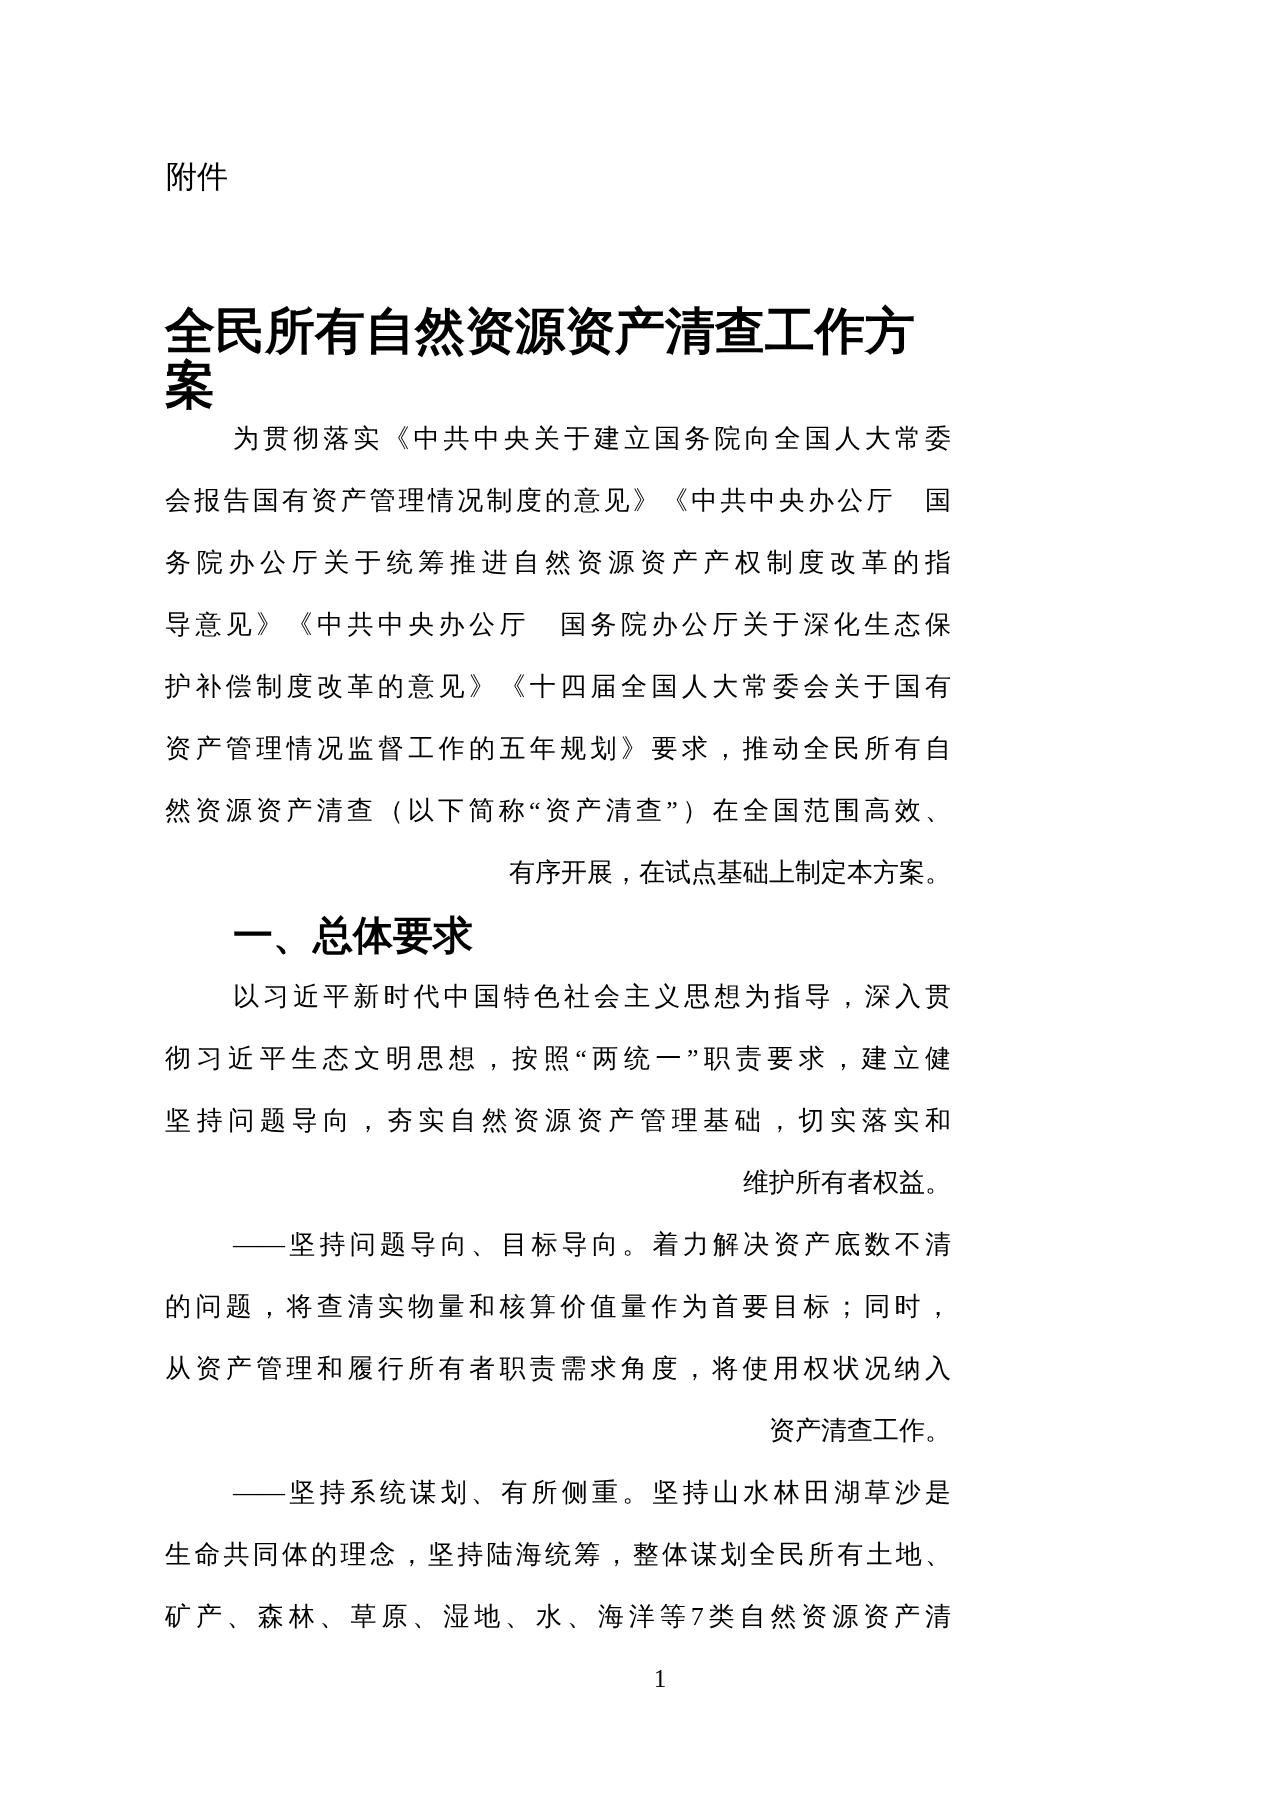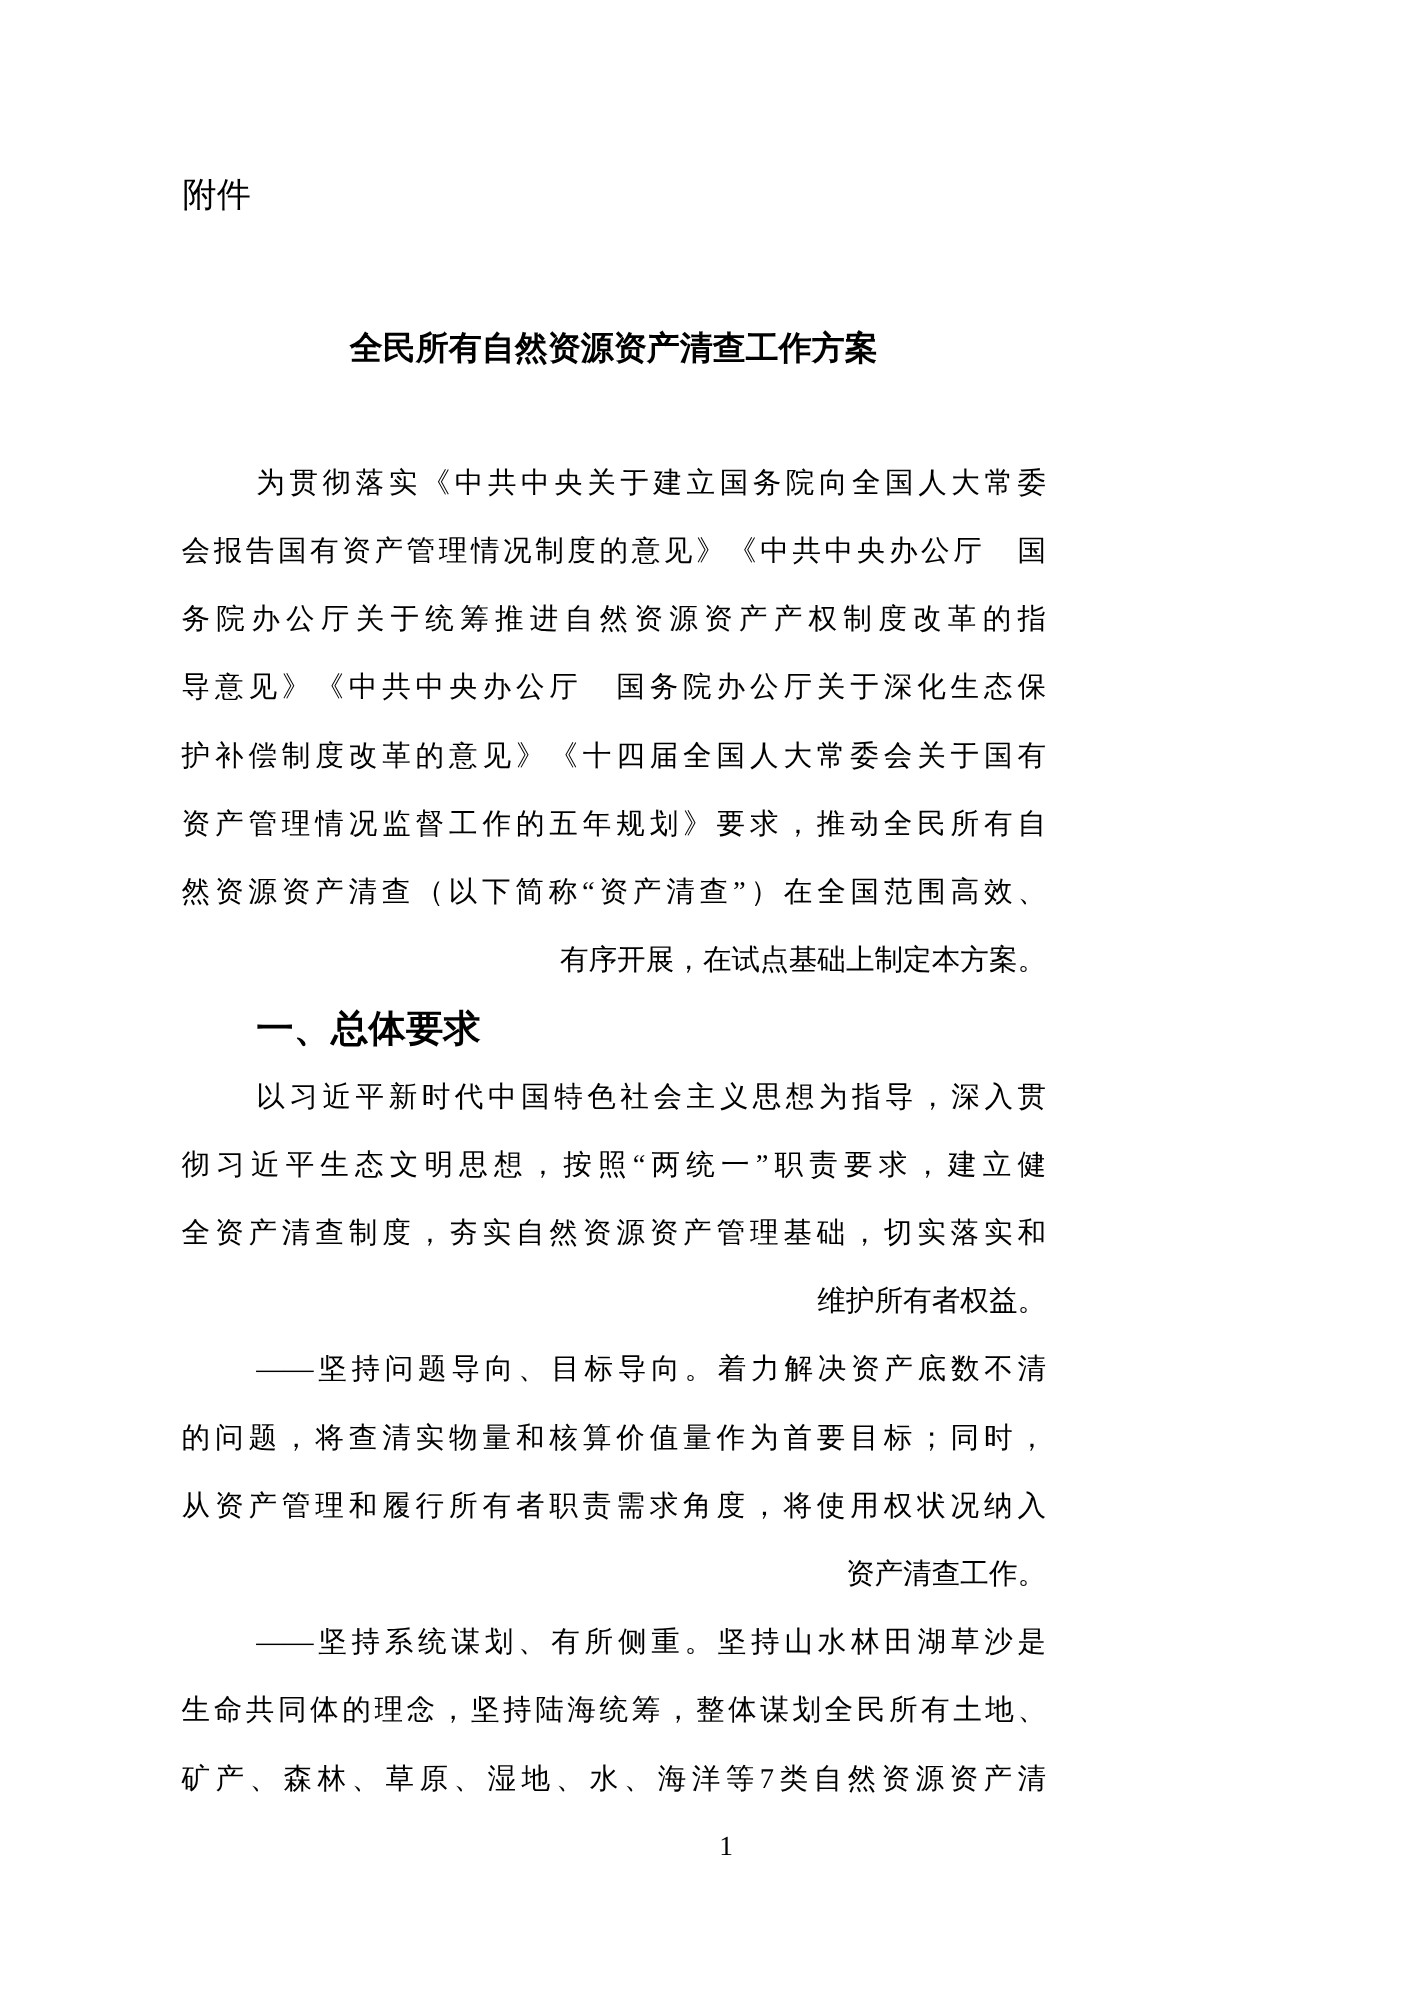--- a/index.html
+++ b/index.html
@@ -14,22 +14,22 @@
   .attachment-label {
     position:absolute;
     left:166px; top:159px;
     font-family:"Liberation Sans", sans-serif;
     font-size:31px;
     line-height:36px;
   }
   .doc-title {
     position:absolute;
     left:165px; top:270px; width:786px;
-    text-align:center;
-    font-size:30px;
+    text-align:left;
+    font-size:50px;
     font-weight:bold;
     line-height:54px;
     letter-spacing:0px;
     font-family:"Liberation Serif", serif;
   }
   .doc-body {
     position:absolute;
     left:165px; top:408px; width:786px;
   }
   .doc-line {
@@ -48,21 +48,21 @@
   .doc-line.first,
   .doc-line.first-bold {
     padding-left:68px;
     text-align:justify;
     text-align-last:justify;
   }
   .doc-line.heading {
     padding-left:68px;
     font-family:"Liberation Sans", sans-serif;
     font-weight:bold;
-    font-size:34px;
+    font-size:40px;
     text-align:left;
   }
   .lead-bold {
     font-weight:normal;
   }
   .page-footer {
     position:absolute;
     left:165px; top:1664px; width:990px;
     text-align:center;
     font-size:25px;
@@ -82,21 +82,21 @@
     <div class="doc-line full">会报告国有资产管理情况制度的意见》《中共中央办公厅　国</div>
     <div class="doc-line full">务院办公厅关于统筹推进自然资源资产产权制度改革的指</div>
     <div class="doc-line full">导意见》《中共中央办公厅　国务院办公厅关于深化生态保</div>
     <div class="doc-line full">护补偿制度改革的意见》《十四届全国人大常委会关于国有</div>
     <div class="doc-line full">资产管理情况监督工作的五年规划》要求，推动全民所有自</div>
     <div class="doc-line full">然资源资产清查（以下简称“资产清查”）在全国范围高效、</div>
     <div class="doc-line last">有序开展，在试点基础上制定本方案。</div>
     <div class="doc-line heading">一、总体要求</div>
     <div class="doc-line first">以习近平新时代中国特色社会主义思想为指导，深入贯</div>
     <div class="doc-line full">彻习近平生态文明思想，按照“两统一”职责要求，建立健</div>
-    <div class="doc-line full">全资产清查制度，夯实自然资源资产管理基础，切实落实和</div>
+    <div class="doc-line full">坚持问题导向，夯实自然资源资产管理基础，切实落实和</div>
     <div class="doc-line last">维护所有者权益。</div>
     <div class="doc-line first-bold"><span class="lead-bold">——坚持问题导向、目标导向。</span>着力解决资产底数不清</div>
     <div class="doc-line full">的问题，将查清实物量和核算价值量作为首要目标；同时，</div>
     <div class="doc-line full">从资产管理和履行所有者职责需求角度，将使用权状况纳入</div>
     <div class="doc-line last">资产清查工作。</div>
     <div class="doc-line first-bold"><span class="lead-bold">——坚持系统谋划、有所侧重。</span>坚持山水林田湖草沙是</div>
     <div class="doc-line full">生命共同体的理念，坚持陆海统筹，整体谋划全民所有土地、</div>
     <div class="doc-line full">矿产、森林、草原、湿地、水、海洋等7类自然资源资产清</div>
   </div>
 

